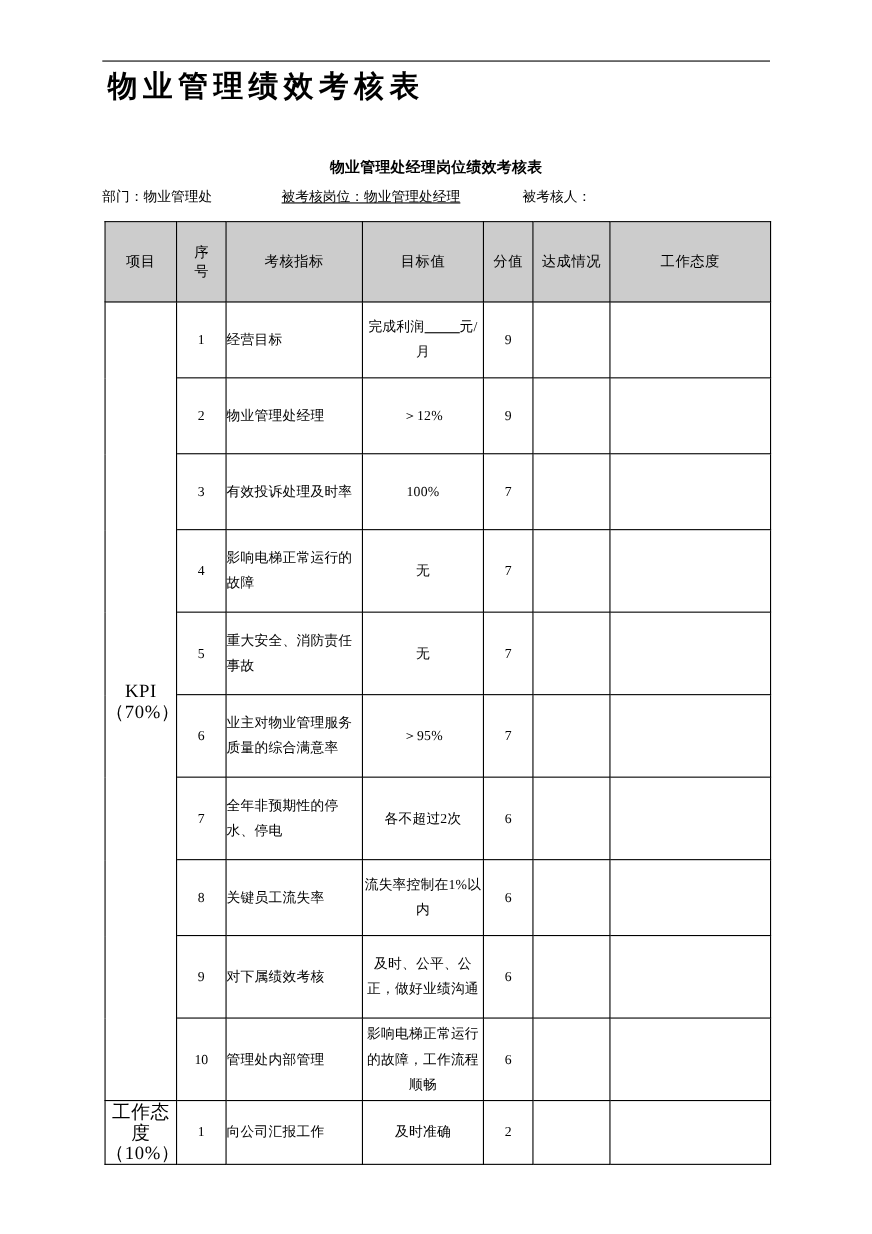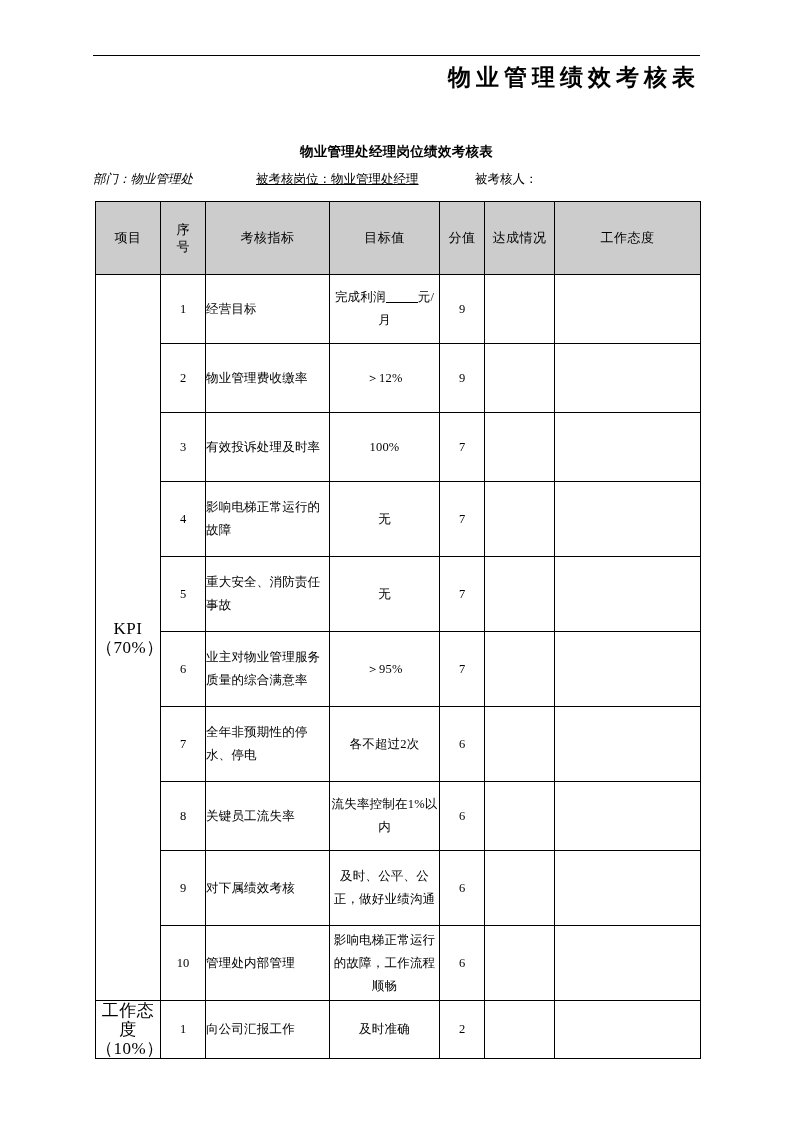--- a/index.html
+++ b/index.html
@@ -30,22 +30,22 @@
     width: 607px;
     height: 0;
     border-top: 1.6px solid #000;
   }
   
   .main-title {
     position: absolute;
     left: 93px;
     top: 62px;
     width: 607px;
-    text-align: right;
-    font-size: 23px;
+    text-align: left;
+    font-size: 27px;
     font-weight: bold;
     letter-spacing: 5px;
     text-indent: 5px;
     line-height: 32px;
     font-family: "Liberation Serif", "DejaVu Serif", serif;
     white-space: nowrap;
   }
   
   .section-line {
     position: absolute;
@@ -78,21 +78,21 @@
   .meta-row {
     position: absolute;
     left: 93px;
     top: 168px;
     width: 612px;
     height: 22px;
     font-size: 12.5px;
     line-height: 22px;
     white-space: nowrap;
   }
-  .meta-dept { position: absolute; left: 0px; top: 0; font-style: italic; }
+  .meta-dept { position: absolute; left: 0px; top: 0; }
   .meta-post { position: absolute; left: 163px; top: 0; text-decoration: underline; }
   .meta-person { position: absolute; left: 382px; top: 0; }
 
   
   table.kpi {
     position: absolute;
     left: 95px;
     top: 201px;
     width: 605px;
     border-collapse: collapse;
@@ -220,21 +220,21 @@
         <td class="seq-cell">1</td>
         <td class="ind-cell">经营目标</td>
         <td class="goal-cell"><span>完成利润</span><span class="blank-line"></span><span>元/月</span></td>
         <td class="score-cell">9</td>
         <td class="blank-cell"></td>
         <td class="blank-cell"></td>
       </tr>
 
       <tr class="r-tall">
         <td class="seq-cell">2</td>
-        <td class="ind-cell">物业管理费收缴率</td>
+        <td class="ind-cell">物业管理处经理</td>
         <td class="goal-cell">＞12%</td>
         <td class="score-cell">9</td>
         <td class="blank-cell"></td>
         <td class="blank-cell"></td>
       </tr>
 
       <tr class="r-tall">
         <td class="seq-cell">3</td>
         <td class="ind-cell">有效投诉处理及时率</td>
         <td class="goal-cell">100%</td>

